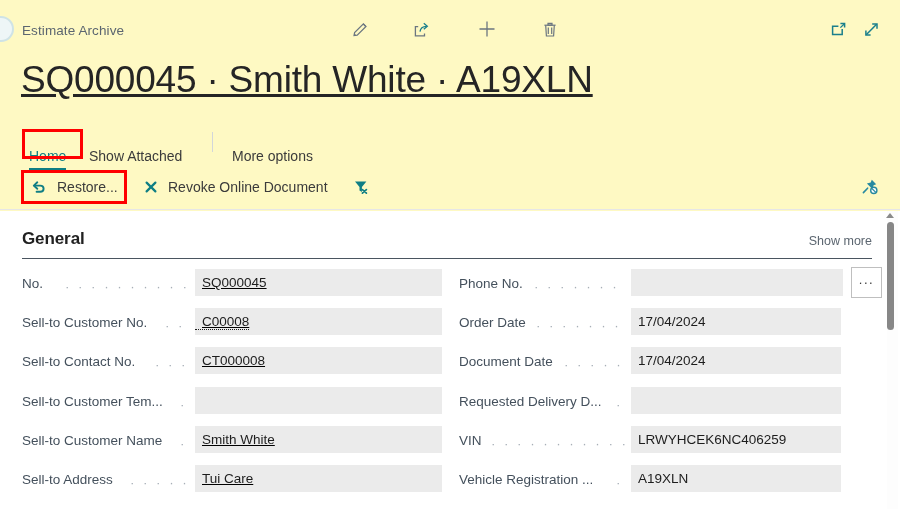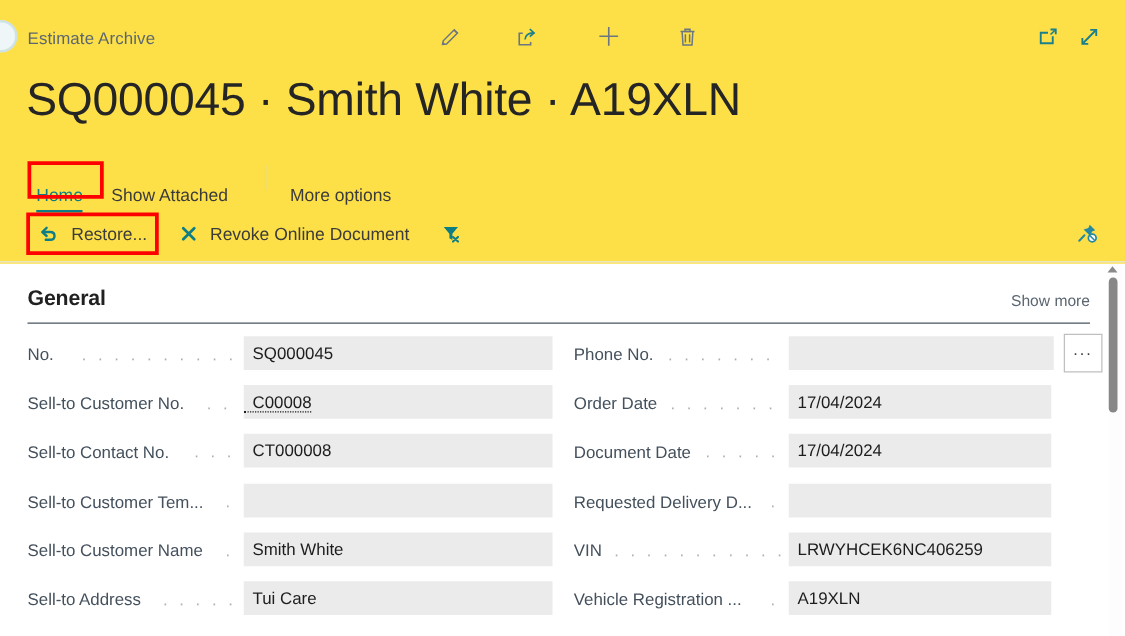--- a/index.html
+++ b/index.html
@@ -6,21 +6,21 @@
   html, body {
     margin: 0; padding: 0;
     width: 900px; height: 509px;
     background: #ffffff;
     font-family: "Liberation Sans", "DejaVu Sans", sans-serif;
     overflow: hidden;
   }
   #app {
     position: relative;
     width: 900px; height: 509px;
-    background: #fde047;
+    background: #fef9c3;
   }
 
   
   .topbar {
     position: absolute; left: 0; top: 0; width: 900px; height: 52px;
   }
   .back-circle {
     position: absolute; left: -12px; top: 16px;
     width: 26px; height: 26px; border-radius: 50%;
     border: 2px solid #cfe3e6; background: #eef6f7;
@@ -35,21 +35,21 @@
     position: absolute; top: 0; width: 30px; height: 30px;
     display: flex; align-items: center; justify-content: center;
     cursor: pointer;
   }
   .ticon svg { display: block; }
 
   
   .page-title {
     position: absolute; left: 21px; top: 57px;
     font-size: 37px; font-weight: 300; color: #252525;
-    letter-spacing: -0.2px; white-space: nowrap; line-height: 46px;
+    letter-spacing: -0.2px; white-space: nowrap; line-height: 46px; text-decoration: underline;
   }
 
   
   .tabstrip {
     position: absolute; left: 0; top: 128px; width: 900px; height: 33px;
   }
   .tab {
     position: absolute; top: 13px; height: 30px;
     display: flex; align-items: center;
     font-size: 14px; color: #3b3b3b; white-space: nowrap; cursor: pointer;
@@ -128,21 +128,21 @@
     position: absolute; top: 0; height: 27px;
     background: #ebebeb; display: flex; align-items: center;
   }
   .fbox .fval {
     font-size: 13.5px; color: #1d1d1d; padding-left: 7px; white-space: nowrap;
   }
   .fbox .fval.link {
     border-bottom: 1px dotted #1d1d1d; padding-bottom: 0px;
   }
   .col-left  .flabel { }
-  .col-left  .fbox { left: 173px; width: 247px; }
+  .col-left  .fbox { left: 173px; width: 247px; text-decoration: underline; }
   .col-left  .dots { left: 0; right: 177px; }
   .col-right .fbox { left: 172px; width: 210px; }
   .col-right .dots { left: 0; right: 178px; }
   .col-right .frow.has-assist .fbox { width: 212px; }
 
   .assist {
     position: absolute; left: 392px; top: -2px;
     width: 31px; height: 31px; background: #ffffff;
     border: 1px solid #bfbfbf;
     display: flex; align-items: center; justify-content: center;

